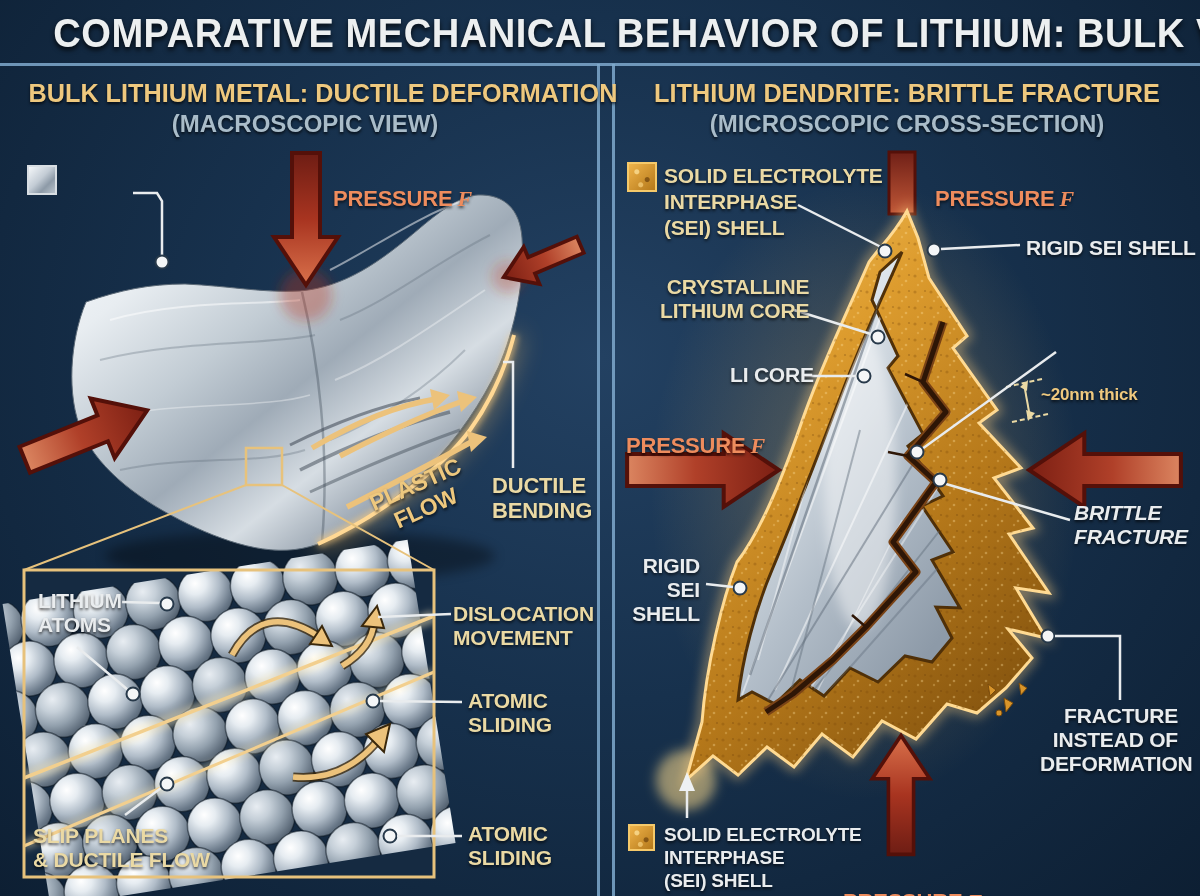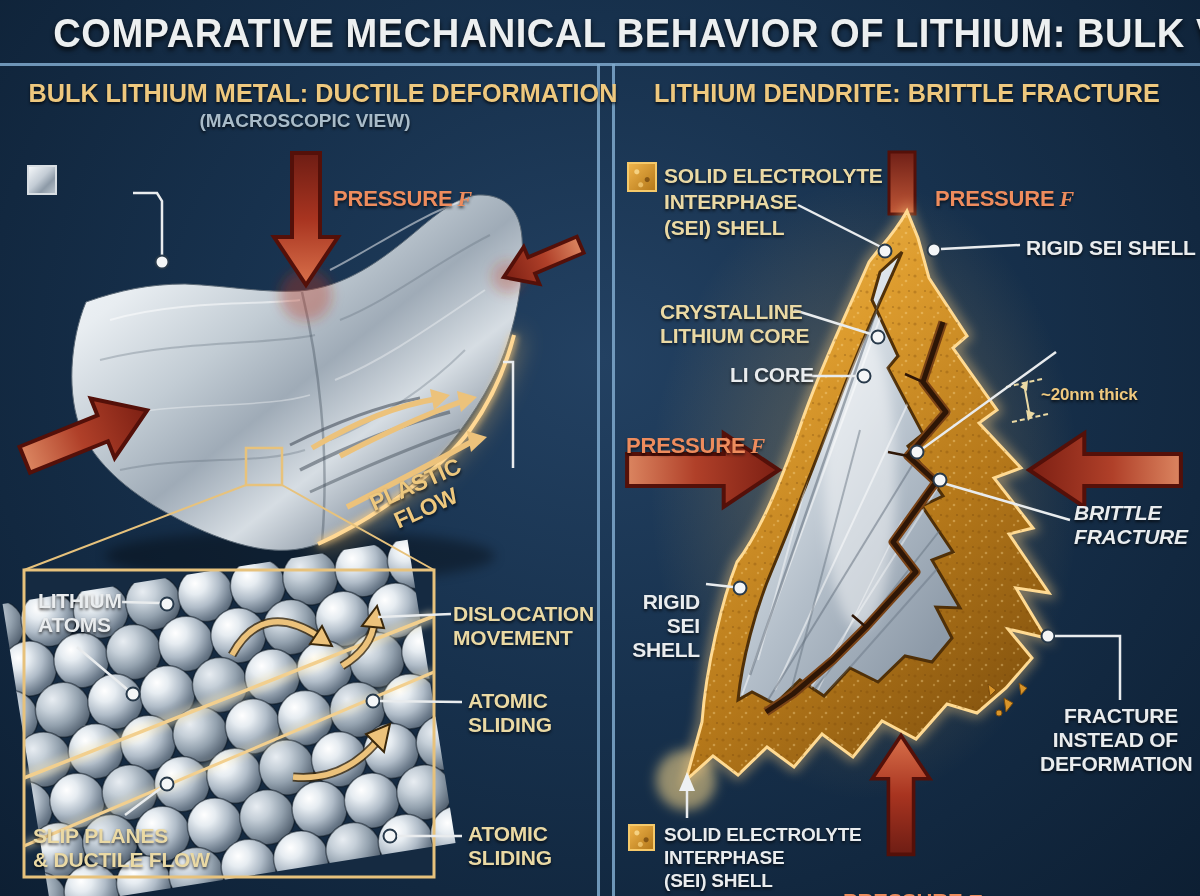--- a/index.html
+++ b/index.html
@@ -19,21 +19,21 @@
   .w{color:var(--label-white);font-size:21px;}
   .cream{color:var(--label-cream);font-size:21px;}
   .gold{color:var(--heading-gold);font-size:17px;}
   .orange{color:var(--pressure-orange);font-size:22px;}
   .orange .f{font-family:"Liberation Serif","DejaVu Serif",serif;font-style:italic;margin-left:5px;}
   .title-wrap{left:0;top:10px;width:1200px;text-align:center;}
   .title-text{display:inline-block;transform:scaleX(.93);color:#eceff0;font-weight:bold;
     font-size:41px;letter-spacing:.5px;text-shadow:0 3px 5px rgba(0,0,0,.8);white-space:nowrap;}
   .panel-head{position:absolute;text-align:center;font-weight:bold;font-size:26px;
     color:var(--heading-gold);text-shadow:0 2px 3px rgba(0,0,0,.7);transform:scaleX(.97);white-space:nowrap;}
-  .panel-sub{position:absolute;text-align:center;font-weight:bold;font-size:19px;
+  .panel-sub{position:absolute;text-align:center;font-weight:bold;font-size:24px;
     color:var(--subtitle-blue);text-shadow:0 2px 3px rgba(0,0,0,.7);white-space:nowrap;}
   .divider-v{position:absolute;top:64px;bottom:0;width:3px;background:var(--divider-blue);opacity:.85;}
   .divider-h{position:absolute;left:0;top:63px;width:1200px;height:3px;background:var(--divider-blue);opacity:.85;}
   .swatch{position:absolute;box-sizing:border-box;}
   .swatch-silver{background:linear-gradient(135deg,#f4f7f9 0%,#c3ccd5 45%,#8d9aa7 70%,#b9c3cc 100%);
     border:2px solid #d8dee3;}
   .swatch-gold{background:
     radial-gradient(circle at 30% 30%, rgba(255,230,160,.7) 0 2px, transparent 3px),
     radial-gradient(circle at 70% 60%, rgba(90,50,5,.6) 0 2px, transparent 3px),
     radial-gradient(circle at 45% 80%, rgba(255,220,140,.6) 0 2px, transparent 3px),
@@ -377,29 +377,32 @@
   <div class="divider-v" style="left:597px;"></div>
   <div class="divider-v" style="left:612px;"></div>
 
   <div class="abs title-wrap">
     <span class="title-text">COMPARATIVE MECHANICAL BEHAVIOR OF LITHIUM: BULK VS. DENDRITE</span>
   </div>
 
   <div class="panel-head" style="left:20px;top:78px;width:570px;">BULK LITHIUM METAL: DUCTILE DEFORMATION</div>
   <div class="panel-sub" style="left:20px;top:110px;width:570px;">(MACROSCOPIC VIEW)</div>
   <div class="panel-head" style="left:614px;top:78px;width:586px;">LITHIUM DENDRITE: BRITTLE FRACTURE</div>
+  <div class="panel-sub" style="left:614px;top:110px;width:586px;">(MICROSCOPIC CROSS-SECTION)</div>
 
   <div class="swatch swatch-silver" style="left:27px;top:165px;width:30px;height:30px;"></div>
 
   <div class="lbl orange" style="left:333px;top:161px;">
     <span>PRESSURE</span><span class="f">F</span>
   </div>
 
   <div class="lbl gold ta-c" style="left:338px;top:470px;width:165px;font-size:23px;transform:rotate(-24deg);">PLASTIC FLOW</div>
 
+  <div class="lbl cream" style="left:492px;top:473px;font-size:22px;">DUCTILE
+BENDING</div>
 
   <div class="lbl w" style="left:38px;top:589px;">LITHIUM
 ATOMS</div>
 
   <div class="lbl cream" style="left:33px;top:824px;">SLIP PLANES
 &amp; DUCTILE FLOW</div>
 
   <div class="lbl cream" style="left:453px;top:602px;">DISLOCATION
 MOVEMENT</div>
 
@@ -413,36 +416,36 @@
   <div class="lbl cream" style="left:664px;top:163px;line-height:1.24;">SOLID ELECTROLYTE
 INTERPHASE
 (SEI) SHELL</div>
 
   <div class="lbl orange" style="left:935px;top:161px;">
     <span>PRESSURE</span><span class="f">F</span>
   </div>
 
   <div class="lbl w" style="left:1026px;top:236px;">RIGID SEI SHELL</div>
 
-  <div class="lbl cream" style="left:660px;top:300px;">CRYSTALLINE
+  <div class="lbl cream" style="left:660px;top:275px;text-align:right;">CRYSTALLINE
 LITHIUM CORE</div>
 
   <div class="lbl w" style="left:730px;top:363px;">LI CORE</div>
 
 
   <div class="lbl gold" style="left:1041px;top:385px;">~20nm thick</div>
 
   <div class="lbl orange" style="left:626px;top:408px;">
     <span>PRESSURE</span><span class="f">F</span>
   </div>
 
   <div class="lbl w" style="left:1074px;top:501px;font-style:italic;">BRITTLE
 FRACTURE</div>
 
-  <div class="lbl w ta-r" style="left:628px;top:554px;width:72px;margin-top:36px;">RIGID
+  <div class="lbl w ta-r" style="left:628px;top:554px;width:72px;">RIGID
 SEI
 SHELL</div>
 
   <div class="lbl w ta-r" style="left:1040px;top:704px;width:138px;">FRACTURE
 INSTEAD OF
 DEFORMATION</div>
 
   <div class="swatch swatch-gold" style="left:628px;top:824px;width:27px;height:27px;"></div>
   <div class="lbl w" style="left:664px;top:824px;font-size:19px;line-height:1.2;">SOLID ELECTROLYTE
 INTERPHASE

